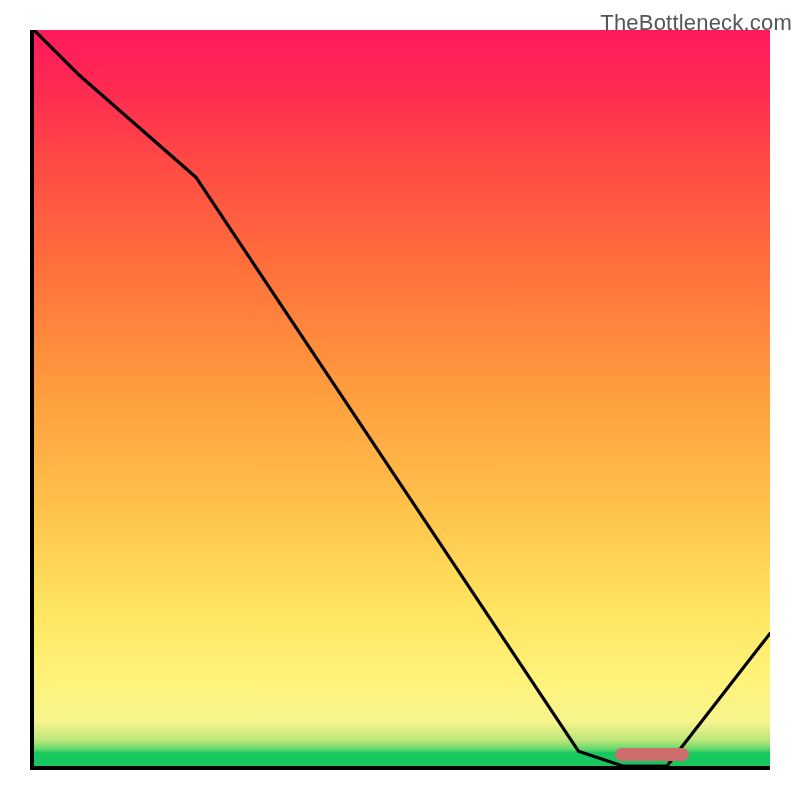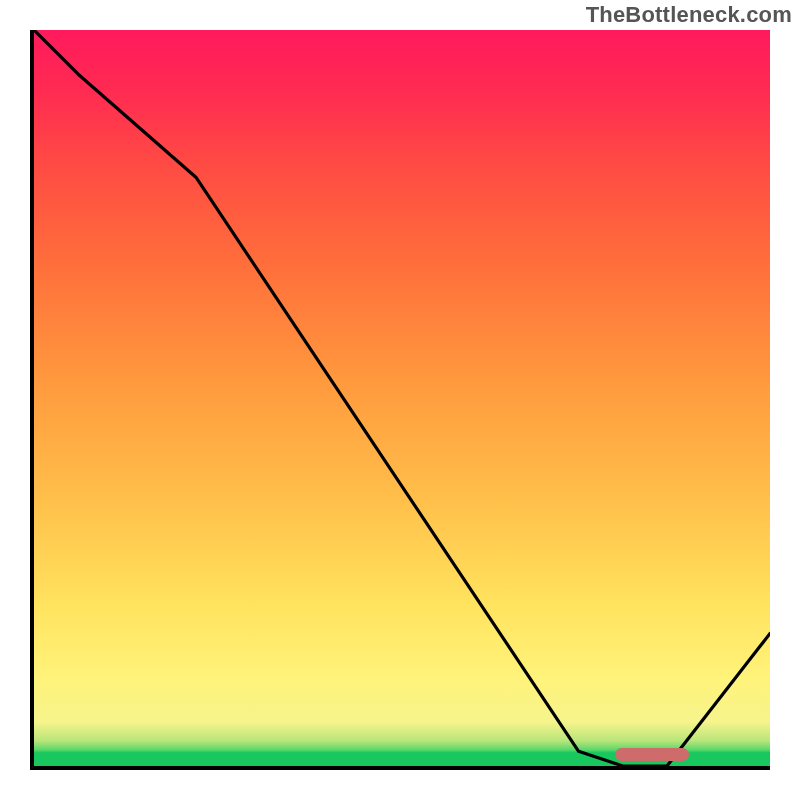--- a/index.html
+++ b/index.html
@@ -11,25 +11,25 @@
     font-family: Arial, Helvetica, sans-serif;
     overflow: hidden;
   }
   .stage {
     position: relative;
     width: 800px;
     height: 800px;
   }
   .watermark {
     position: absolute;
-    top: 2px;
+    top: 10px;
     right: 8px;
     color: #555;
     font-size: 22px;
-    font-weight: 700;
+    font-weight: 400;
     letter-spacing: 0.2px;
   }
   .axis-left, .axis-bottom {
     position: absolute;
     background: #000;
   }
   .axis-left {
     left: 30px;
     top: 30px;
     width: 4px;

